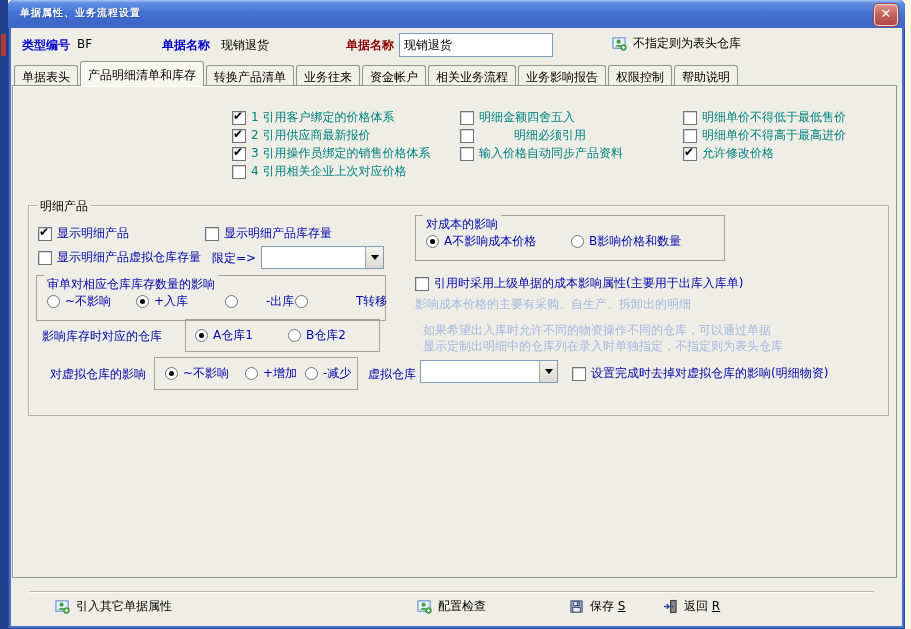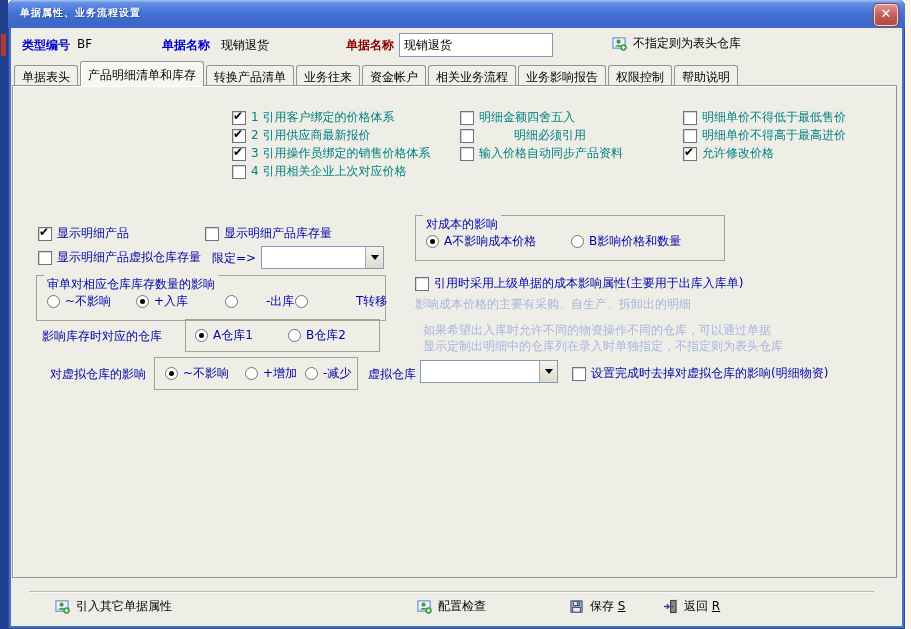--- a/index.html
+++ b/index.html
@@ -192,20 +192,23 @@
     </div>
     <div class="item teal" style="left:672px;top:100px;">
       <span class="cb"></span>
       <span>明细单价不得高于最高进价</span>
     </div>
     <div class="item teal" style="left:672px;top:118px;">
       <span class="cb checked"></span>
       <span>允许修改价格</span>
     </div>
 
+    <div class="group" style="left:17px;top:177px;width:859px;height:209px;">
+      <span class="legend">明细产品</span>
+    </div>
 
     <div class="item navy" style="left:27px;top:198px;">
       <span class="cb checked"></span>
       <span>显示明细产品</span>
     </div>
     <div class="item navy" style="left:194px;top:198px;">
       <span class="cb"></span>
       <span>显示明细产品库存量</span>
     </div>
     <div class="item navy" style="left:27px;top:222px;">

